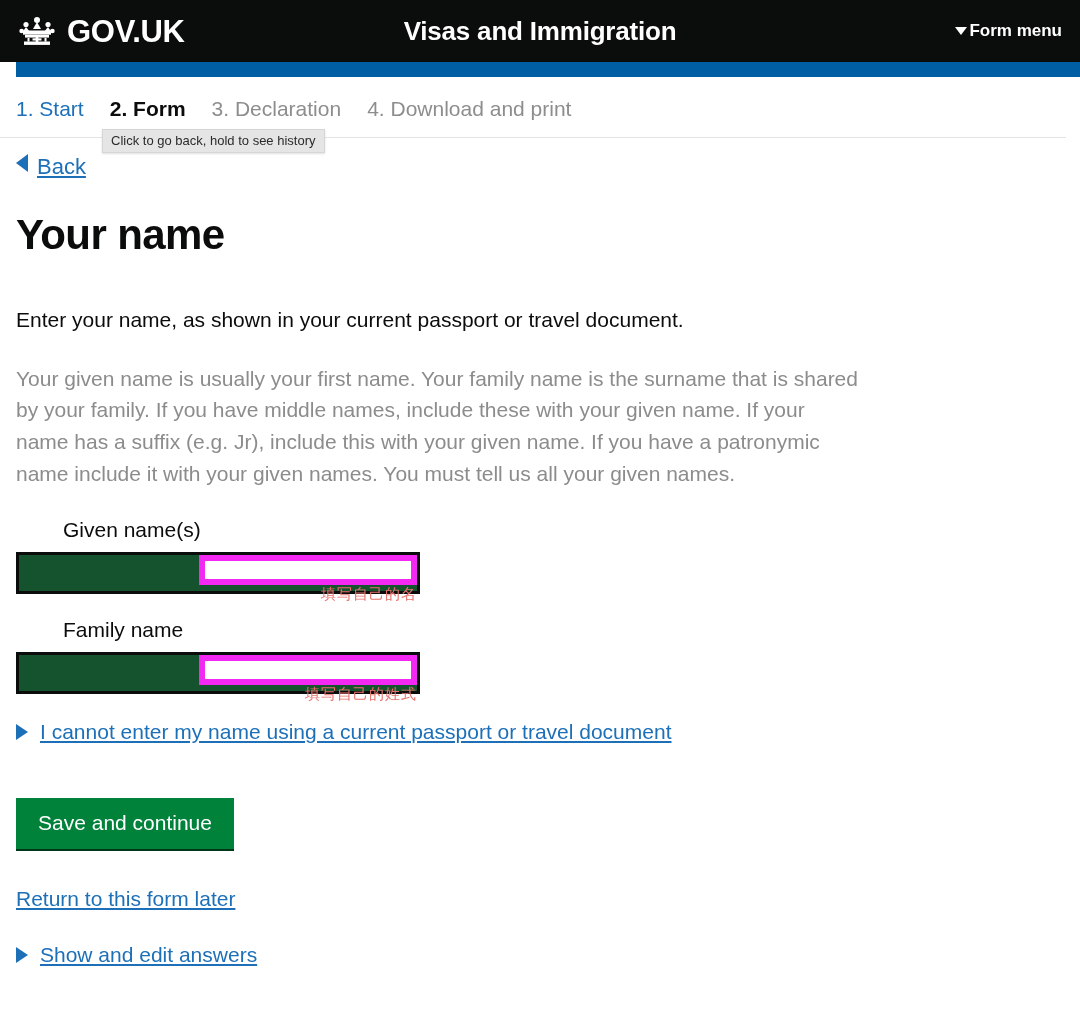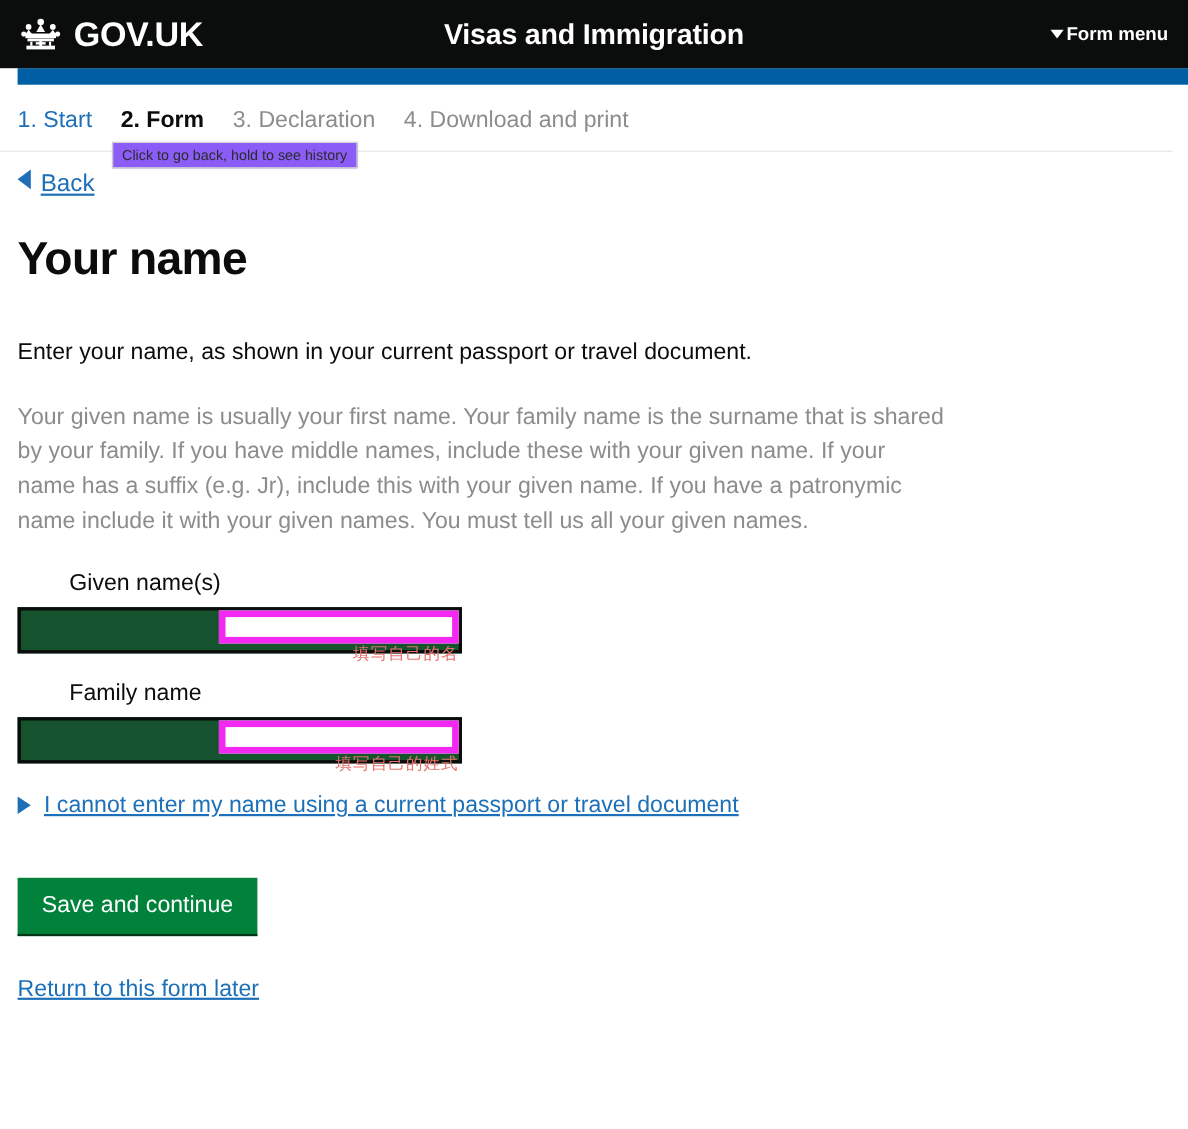--- a/index.html
+++ b/index.html
@@ -110,21 +110,21 @@
   .step-future {
     color: #8d8d8d;
     cursor: default;
   }
 
   
   .tooltip {
     position: absolute;
     left: 102px;
     top: 52px;
-    background: #8b5cf6;
+    background: #e5e5e5;
     border: 1px solid #d6d6d6;
     color: #2b2b2b;
     font-size: 13px;
     padding: 3px 8px 4px 8px;
     white-space: nowrap;
     box-shadow: 0 1px 2px rgba(0,0,0,0.12);
     z-index: 30;
   }
 
   
@@ -362,14 +362,18 @@
 
   <div class="details-row">
     <span class="caret-right"></span>
     <span class="details-link">I cannot enter my name using a current passport or travel document</span>
   </div>
 
   <button class="btn-save">Save and continue</button>
 
   <span class="return-link">Return to this form later</span>
 
+  <div class="show-answers-row">
+    <span class="caret-right"></span>
+    <span class="show-answers-link">Show and edit answers</span>
+  </div>
 
 </div>
 
 </body></html>

